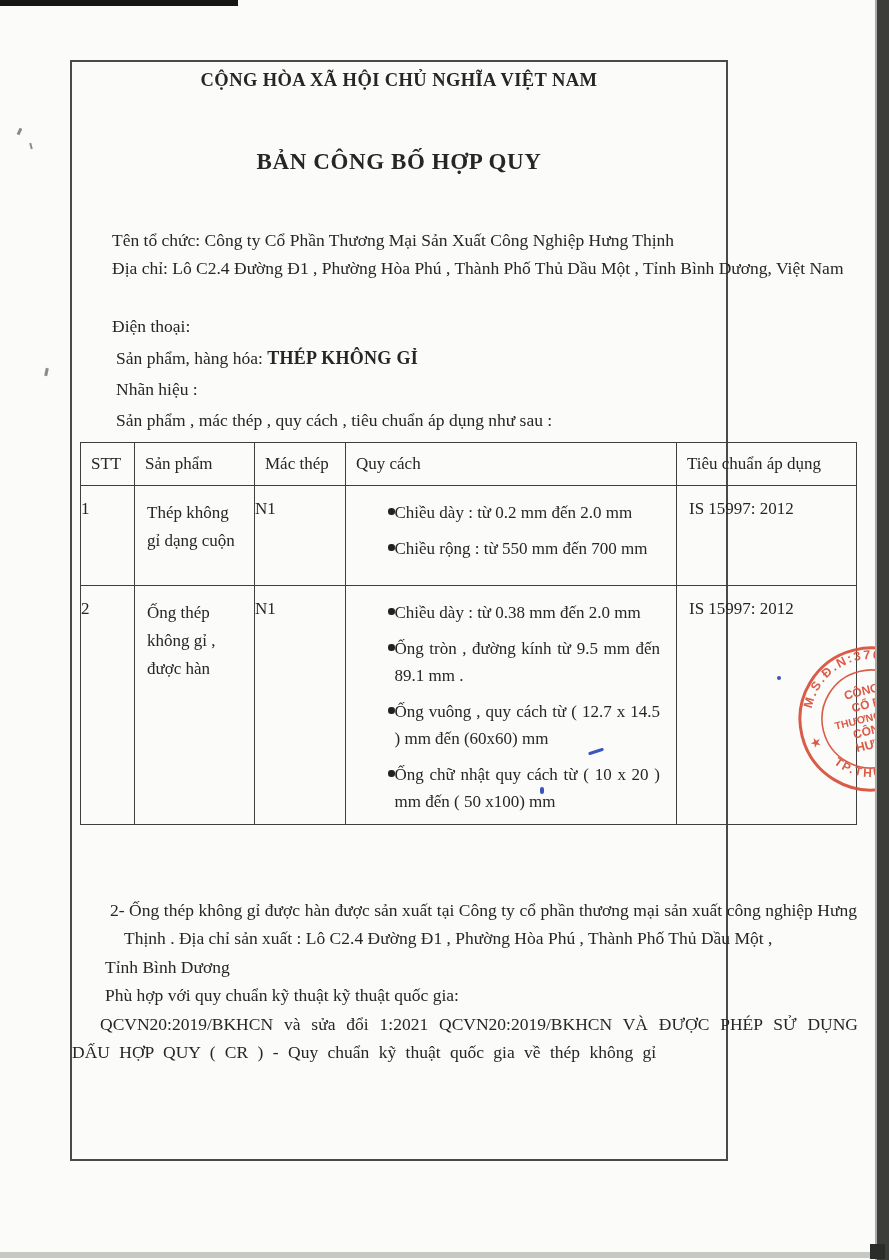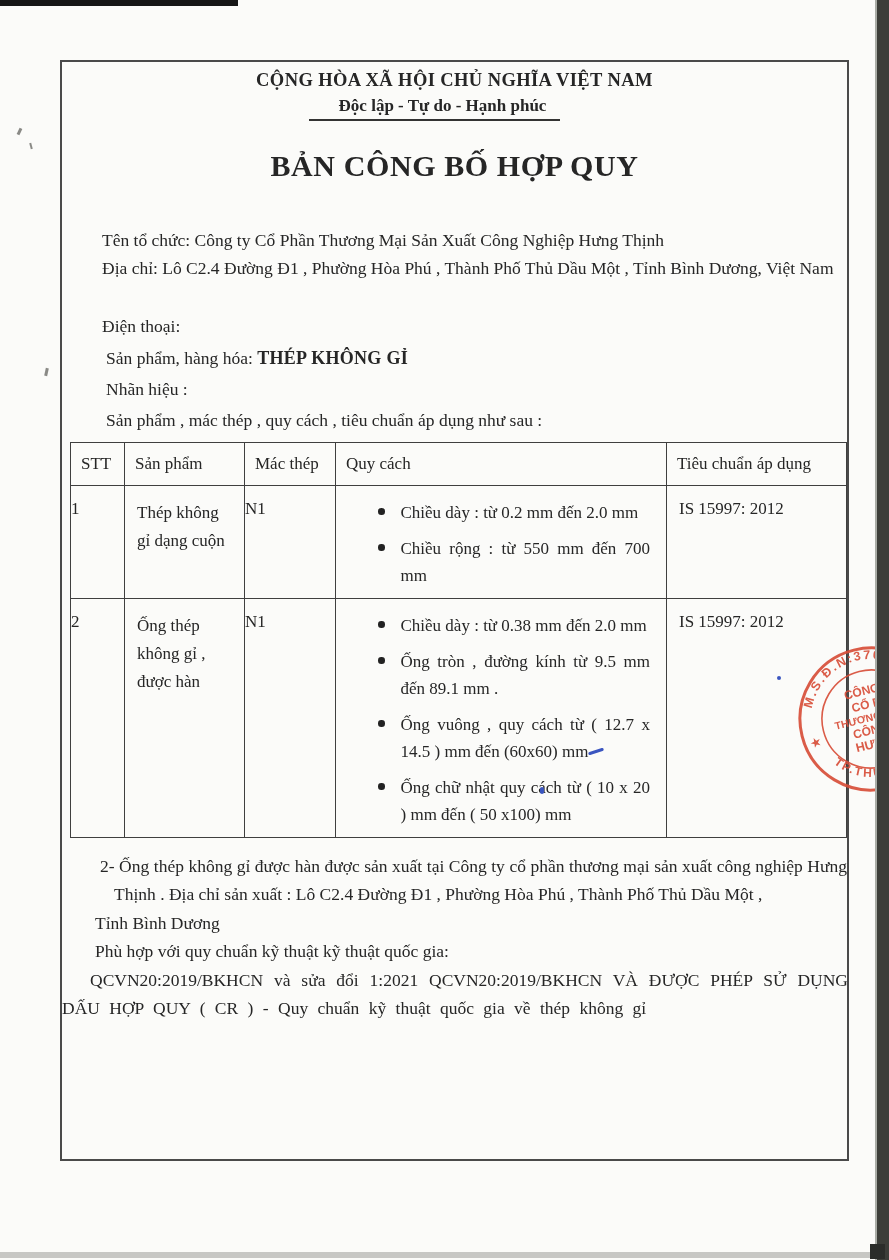--- a/index.html
+++ b/index.html
@@ -22,32 +22,32 @@
   .speck.s1 { left:18px; top:128px; width:3px; height:7px; transform:rotate(25deg); }
   .speck.s2 { left:30px; top:143px; width:2px; height:6px; transform:rotate(-15deg); }
   .speck.s3 { left:45px; top:368px; width:3px; height:8px; transform:rotate(12deg); }
   .ink { position:absolute; background:#3a55c0; z-index:3; border-radius:2px; }
   .ink.i1 { left:588px; top:750px; width:16px; height:3px; transform:rotate(-18deg); }
   .ink.i2 { left:540px; top:787px; width:4px; height:7px; }
   .ink.i3 { left:777px; top:676px; width:4px; height:4px; border-radius:50%; }
 
   
   .page-frame {
-    position:absolute; left:60px; top:60px; width:789px; height:1101px;
+    position:absolute; left:70px; top:60px; width:658px; height:1101px;
     border:2px solid #4a4a4a; background:transparent;
   }
 
   .center-line { position:absolute; left:0; width:100%; text-align:center; }
   .republic { top:8px; font-size:18.5px; font-weight:bold; letter-spacing:.4px; }
   .motto-wrap { top:34px; }
   .motto {
     display:inline-block; font-size:17px; font-weight:bold;
     border-bottom:2.5px solid #333; padding:0 14px 3px 30px; margin-right:40px;
   }
-  .doc-title { top:87px; font-size:30px; font-weight:bold; letter-spacing:.6px; }
+  .doc-title { top:87px; font-size:23px; font-weight:bold; letter-spacing:.6px; }
   .doc-number { top:127px; font-size:17.5px; }
 
   .para { position:absolute; font-size:17.5px; line-height:28px; }
   .org-name { left:40px; top:164px; width:735px; }
   .org-address { left:40px; top:192px; width:732px; text-align:justify; }
   .org-phone { left:40px; top:250px; }
   .product-line { left:44px; top:282px; }
   .product-line b { font-size:18px; letter-spacing:.3px; }
   .brand-line { left:44px; top:313px; }
   .table-intro { left:44px; top:344px; }
@@ -63,28 +63,28 @@
   }
   table.spec thead th { height:43px; vertical-align:middle; padding:10px 10px; }
   col.c-stt { width:54px; } col.c-sp { width:120px; } col.c-mt { width:91px; }
   col.c-qc { width:331px; } col.c-tc { width:180px; }
   td.stt { text-align:center; padding-top:13px; }
   td.sp { padding:13px 8px 0 12px; text-align:justify; line-height:28px; }
   td.mt { text-align:center; padding-top:13px; }
   td.qc { padding:13px 16px 0 42px; }
   td.tc { padding:13px 10px 0 12px; }
   tr.r1 { height:100px; } tr.r2 { height:232px; }
-  .bullet-item { display:flex; gap:16px; margin-bottom:9px; }
+  .bullet-item { display:flex; gap:0; margin-bottom:9px; }
   .bullet-dot { flex:none; width:6.5px; height:6.5px; border-radius:50%; background:#222; margin-top:9px; }
   .bullet-text { text-align:justify; line-height:27px; }
 
   
   .notes { position:absolute; left:0; top:790px; width:789px; font-size:17.5px; line-height:28px; }
   .note-item { margin-left:38px; width:730px; text-align:justify; margin-bottom:1px; }
-  .note-item.hang { margin-left:52px; width:733px; text-indent:-14px; }
+  .note-item.hang { margin-left:52px; width:733px; text-indent:-14px;margin-top:44px; }
   .note-plain { margin-left:33px; }
   .note-standard { margin-left:0; width:786px; text-align:justify; text-indent:28px; word-spacing:5px; margin-top:1px; }
 
   
   .stamp { position:absolute; left:786px; top:634px; width:170px; height:170px; z-index:4; opacity:.92; }
   .stamp svg text { font-family:"Liberation Sans","DejaVu Sans",sans-serif; }
 </style>
 </head>
 <body>
 
@@ -122,23 +122,20 @@
           <text x="88" y="100" font-size="12">CÔNG N</text>
           <text x="88" y="114" font-size="12.5">HƯNG T</text>
         </g>
       </g>
     </svg>
   </div>
 
   <div class="page-frame">
 
     <div class="center-line republic">CỘNG HÒA XÃ HỘI CHỦ NGHĨA VIỆT NAM</div>
-    <div class="center-line motto-wrap">
-      <span class="motto">Độc lập - Tự do - Hạnh phúc</span>
-    </div>
     <div class="center-line doc-title">BẢN CÔNG BỐ HỢP QUY</div>
 
     <div class="para org-name">Tên tổ chức: Công ty Cổ Phần Thương Mại Sản Xuất Công Nghiệp Hưng Thịnh</div>
     <div class="para org-address">Địa chỉ: Lô C2.4 Đường Đ1 , Phường Hòa Phú , Thành Phố Thủ Dầu Một , Tỉnh Bình Dương, Việt Nam</div>
     <div class="para org-phone">Điện thoại:</div>
     <div class="para product-line"><span>Sản phẩm, hàng hóa: </span><b>THÉP KHÔNG GỈ</b></div>
     <div class="para brand-line">Nhãn hiệu :</div>
     <div class="para table-intro">Sản phẩm , mác thép , quy cách , tiêu chuẩn áp dụng như sau :</div>
 
     <table class="spec">

